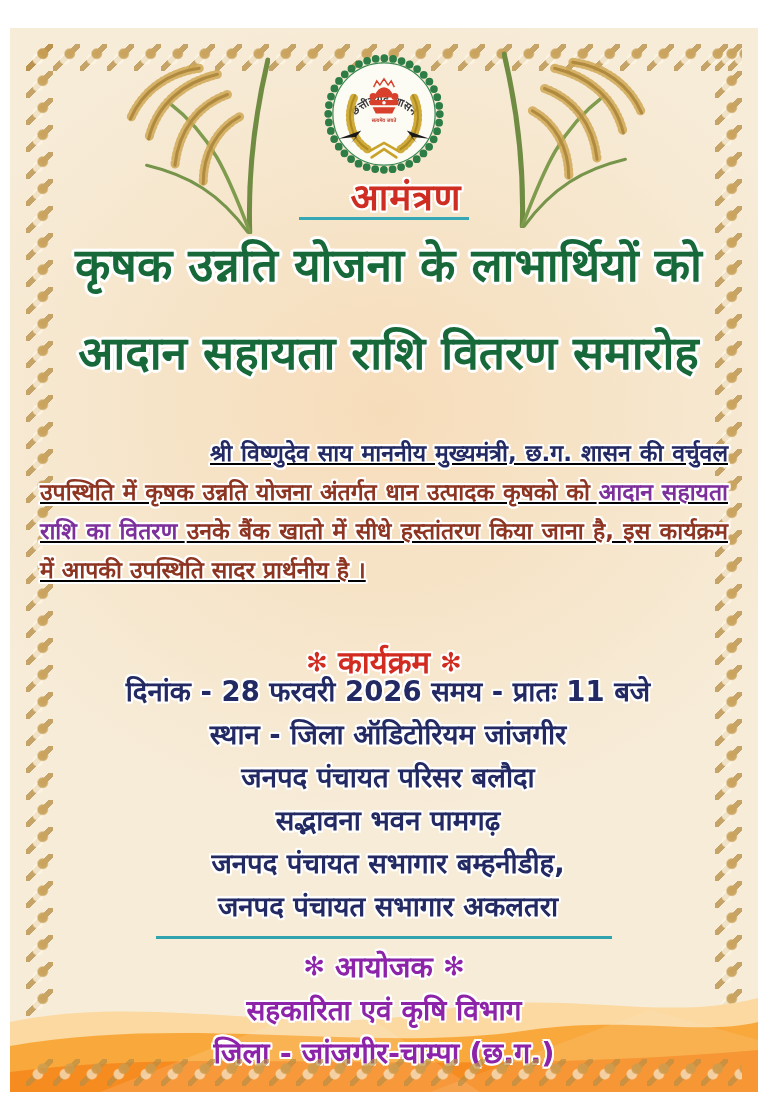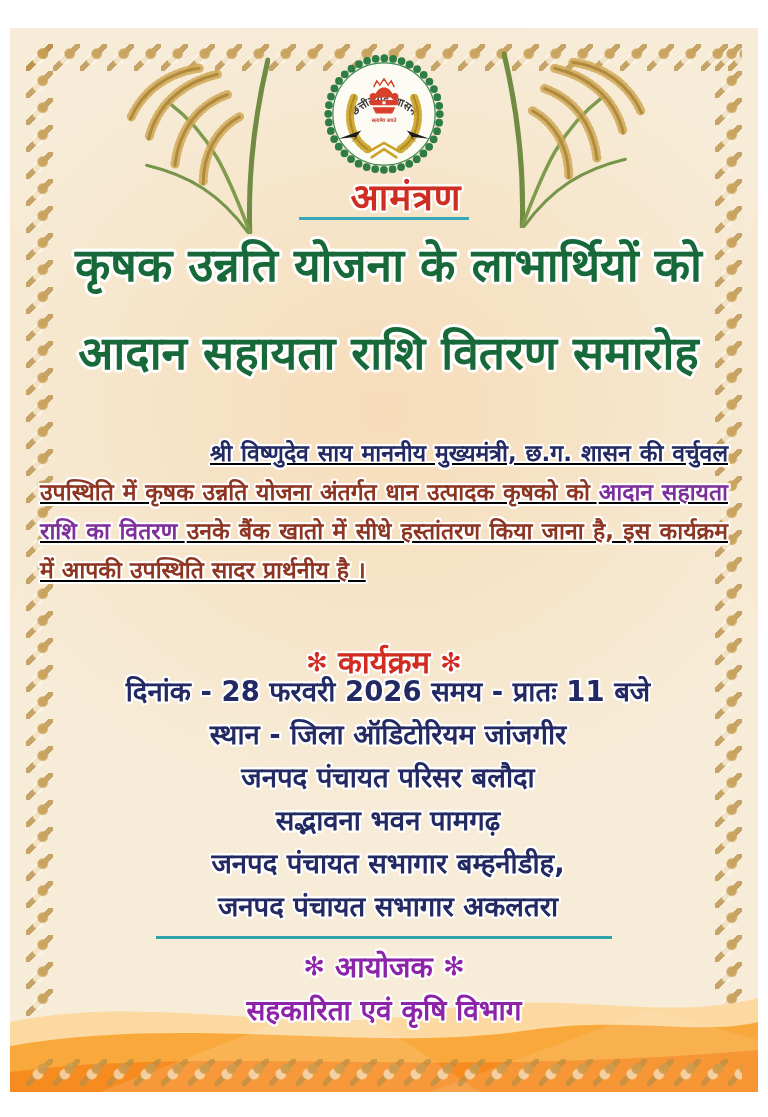--- a/index.html
+++ b/index.html
@@ -183,16 +183,17 @@
     <svg width="748" height="112" viewBox="0 0 748 112" preserveAspectRatio="none">
       <path d="M0,42 C140,12 300,58 420,32 C550,6 650,44 748,18 L748,112 L0,112 Z" fill="#fbd9a0"></path>
       <path d="M0,66 C180,34 360,74 520,50 C620,36 690,56 748,42 L748,112 L0,112 Z" fill="#f9a93c"></path>
       <path d="M0,92 C200,66 420,98 748,70 L748,112 L0,112 Z" fill="#f68b1f"></path>
       <polygon points="90,112 330,18 470,112" fill="#ffffff" opacity="0.12"></polygon>
       <polygon points="420,112 640,30 748,60 748,112" fill="#ffffff" opacity="0.10"></polygon>
     </svg>
   </div>
 
   <div class="abs center org-line1 outline">सहकारिता एवं कृषि विभाग</div>
+  <div class="abs center org-line2 outline">जिला - जांजगीर-चाम्पा (छ.ग.)</div>
 
   <div class="wheat-strip strip-bottom"></div>
 
 </div>
 
 </body></html>

